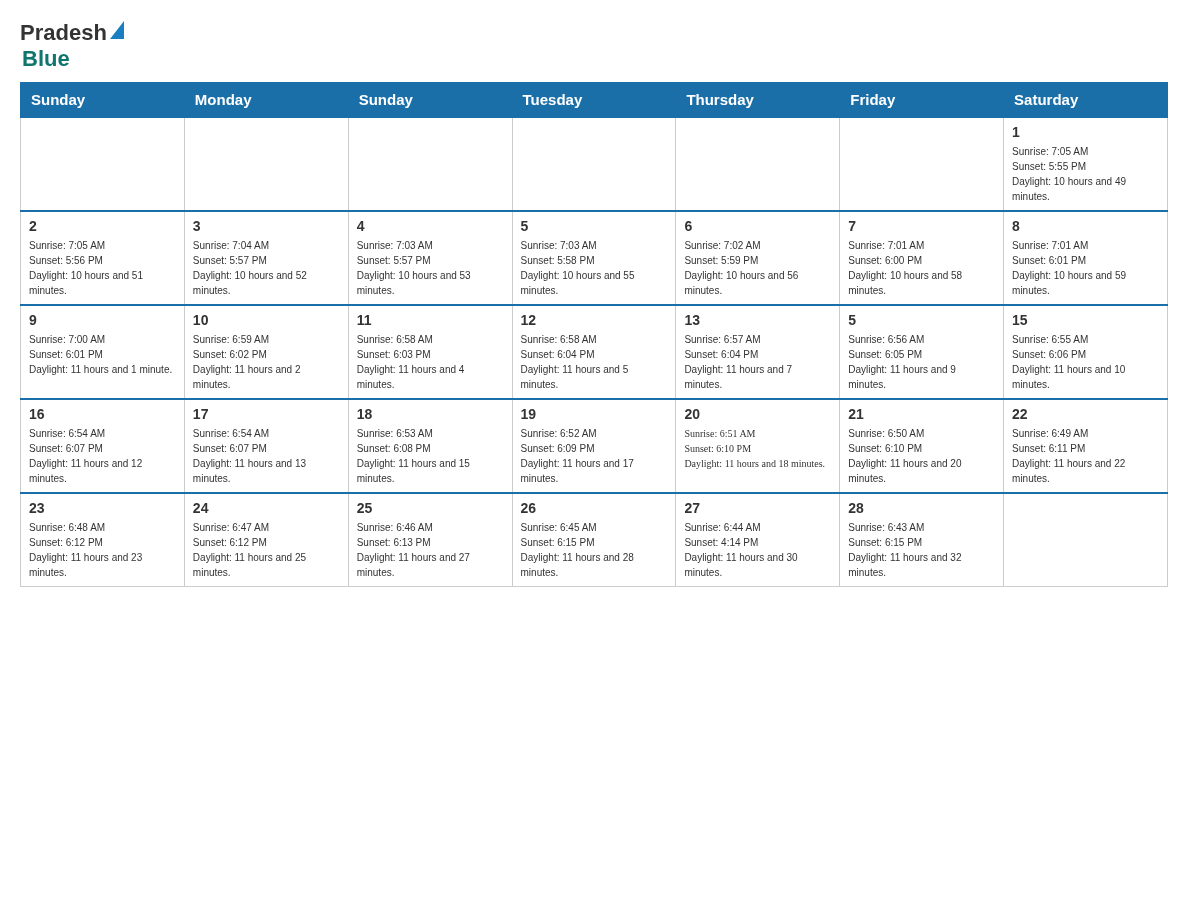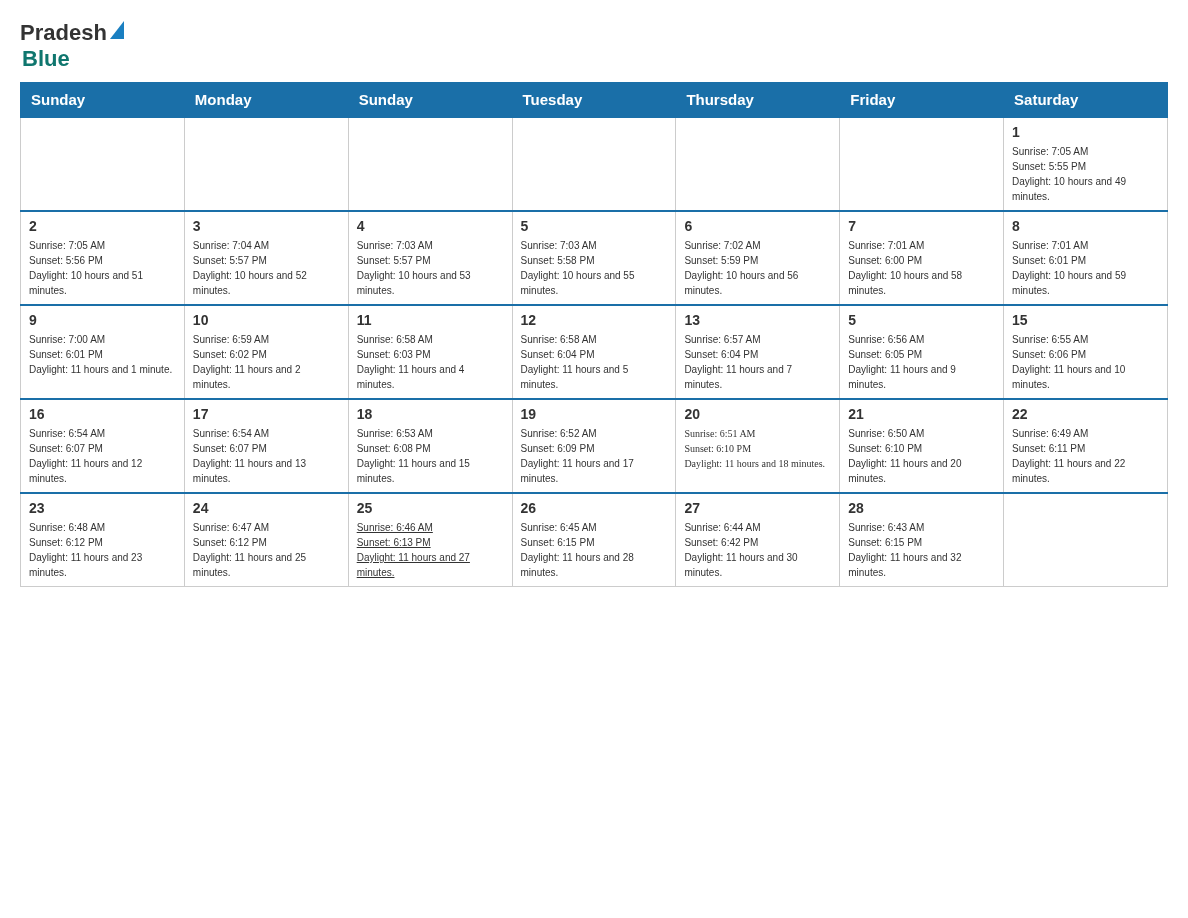--- a/index.html
+++ b/index.html
@@ -281,34 +281,34 @@
 Daylight: 11 hours and 23 minutes.</div>
         </td>
         <td>
           <span class="day-number">24</span>
           <div class="day-info" style="white-space: pre-line;">Sunrise: 6:47 AM
 Sunset: 6:12 PM
 Daylight: 11 hours and 25 minutes.</div>
         </td>
         <td>
           <span class="day-number">25</span>
-          <div class="day-info" style="white-space: pre-line; text-decoration: underline;">Sunrise: 6:46 AM
+          <div class="day-info" style="white-space: pre-line;">Sunrise: 6:46 AM
 Sunset: 6:13 PM
 Daylight: 11 hours and 27 minutes.</div>
         </td>
         <td>
           <span class="day-number">26</span>
           <div class="day-info" style="white-space: pre-line;">Sunrise: 6:45 AM
 Sunset: 6:15 PM
 Daylight: 11 hours and 28 minutes.</div>
         </td>
         <td>
           <span class="day-number">27</span>
           <div class="day-info" style="white-space: pre-line;">Sunrise: 6:44 AM
-Sunset: 6:42 PM
+Sunset: 4:14 PM
 Daylight: 11 hours and 30 minutes.</div>
         </td>
         <td>
           <span class="day-number">28</span>
           <div class="day-info" style="white-space: pre-line;">Sunrise: 6:43 AM
 Sunset: 6:15 PM
 Daylight: 11 hours and 32 minutes.</div>
         </td>
         <td class="empty-cell"></td>
       </tr>

